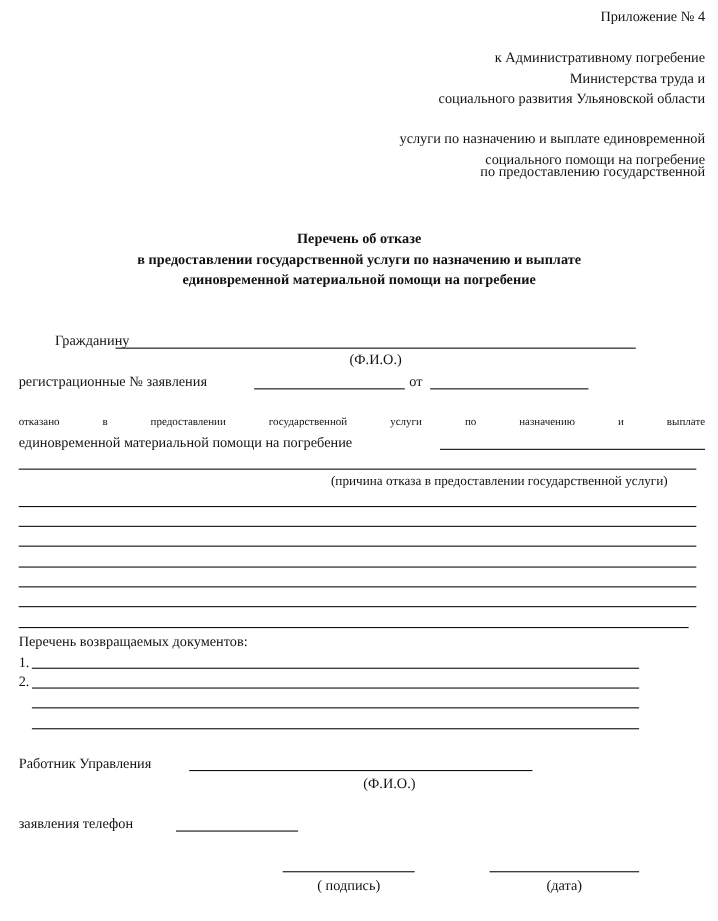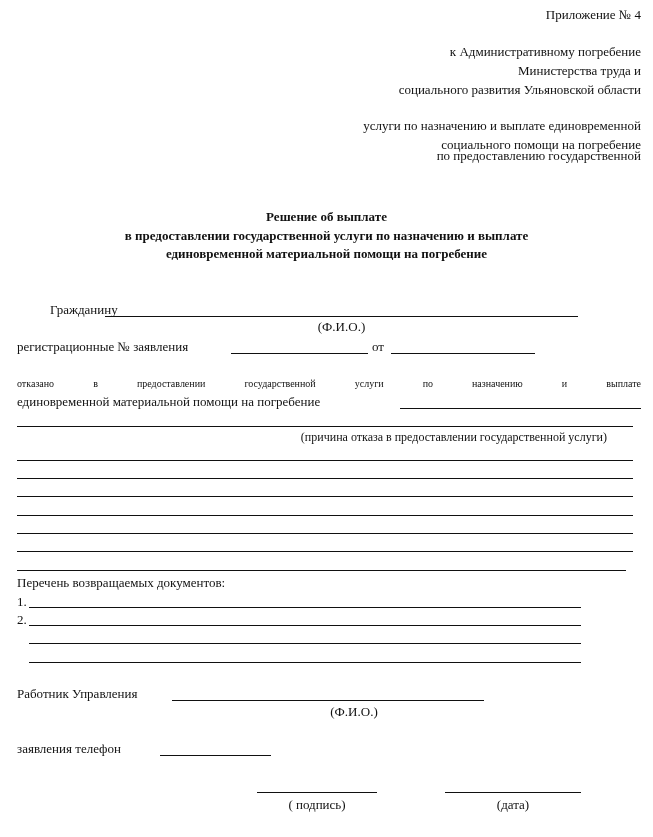--- a/index.html
+++ b/index.html
@@ -24,21 +24,21 @@
 <div>
   <div class="t r" style="right:12px; top:43px;">к Административному погребение</div>
   <div class="t r" style="right:12px; top:62px;">Министерства труда и</div>
   <div class="t r" style="right:12px; top:81px;">социального развития Ульяновской области</div>
   <div class="t r" style="right:12px; top:99px;margin-top:48px;">по предоставлению государственной</div>
   <div class="t r" style="right:12px; top:117px;">услуги по назначению и выплате единовременной</div>
   <div class="t r" style="right:12px; top:136px;">социального помощи на погребение</div>
 </div>
 
 <div>
-  <div class="t c b" style="left:0; width:653px; top:208px;">Решение об выплате</div>
+  <div class="t c b" style="left:0; width:653px; top:208px;">Перечень об отказе</div>
   <div class="t c b" style="left:0; width:653px; top:227px;">в предоставлении государственной услуги по назначению и выплате</div>
   <div class="t c b" style="left:0; width:653px; top:245px;">единовременной материальной помощи на погребение</div>
 </div>
 
 <div class="t" style="left:17px; top:301px;margin-left:33px;">Гражданину</div>
 <div class="ln" style="left:105px; width:473px; top:316px;"></div>
 <div class="t c" style="left:105px; width:473px; top:318px;">(Ф.И.О.)</div>
 
 <div class="t" style="left:17px; top:338px;">регистрационные № заявления</div>
 <div class="ln" style="left:231px; width:137px; top:353px;"></div>

